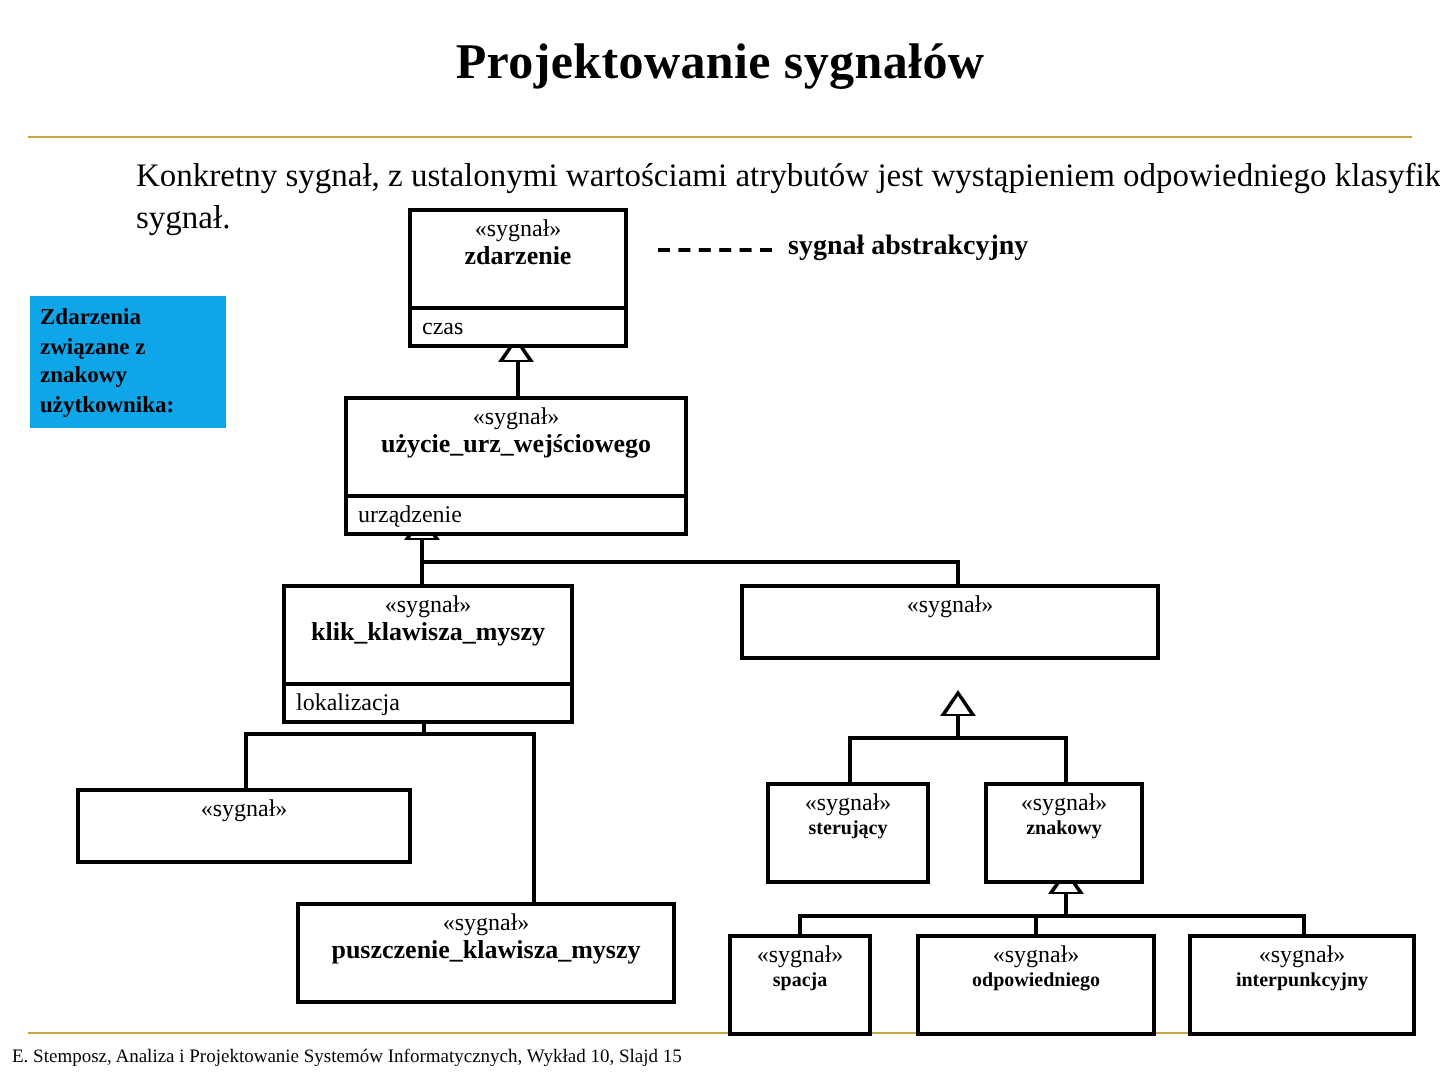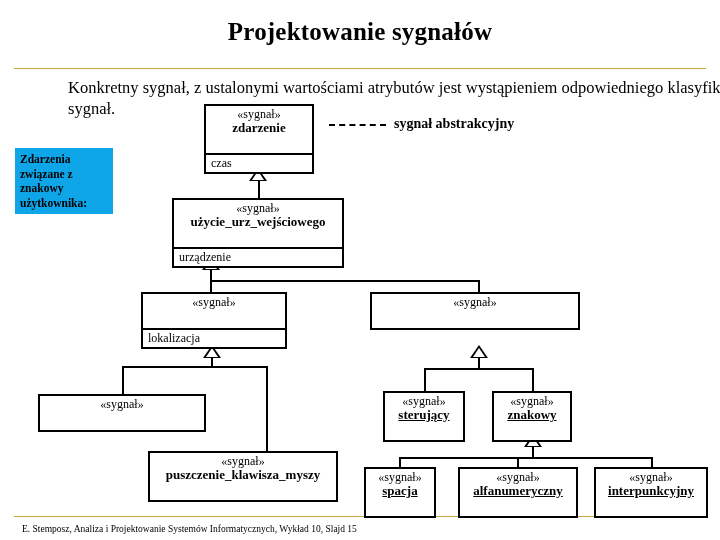--- a/index.html
+++ b/index.html
@@ -97,21 +97,21 @@
     display: block;
     white-space: nowrap;
   }
   .cls .attrs {
     border-top: 2px solid #000000;
     padding: 1px 4px 2px 5px;
     font-size: 12px;
     text-align: left;
     line-height: 14px;
   }
-  .cls.small .nm { font-size: 13px; text-decoration: underline; }
+  .cls.small .nm { font-size: 10px; }
 
   
   .ln {
     position: absolute;
     background: #000000;
     z-index: 2;
   }
   .vline { width: 2px; }
   .hline { height: 2px; }
 
@@ -147,21 +147,21 @@
   .note-label {
     position: absolute;
     font-size: 14px;
     color: #000000;
     white-space: nowrap;
   }
 
   
   .footer {
     position: absolute;
-    left: 22px;
+    left: 6px;
     top: 524px;
     font-size: 9.5px;
     color: #000000;
     white-space: nowrap;
   }
 </style>
 </head>
 <body>
 
 <div id="slide">
@@ -221,20 +221,21 @@
     <div class="head">
       <span class="stereo">«sygnał»</span>
       <span class="nm">użycie_urz_wejściowego</span>
     </div>
     <div class="attrs">urządzenie</div>
   </div>
 
   <div class="cls" style="left:141px; top:292px; width:146px;">
     <div class="head">
       <span class="stereo">«sygnał»</span>
+      <span class="nm">klik_klawisza_myszy</span>
     </div>
     <div class="attrs">lokalizacja</div>
   </div>
 
   <div class="cls" style="left:370px; top:292px; width:210px;">
     <div class="head">
       <span class="stereo">«sygnał»</span>
     </div>
   </div>
 
@@ -268,21 +269,21 @@
   <div class="cls small" style="left:364px; top:467px; width:72px;">
     <div class="head">
       <span class="stereo">«sygnał»</span>
       <span class="nm">spacja</span>
     </div>
   </div>
 
   <div class="cls small" style="left:458px; top:467px; width:120px;">
     <div class="head">
       <span class="stereo">«sygnał»</span>
-      <span class="nm">alfanumeryczny</span>
+      <span class="nm">odpowiedniego</span>
     </div>
   </div>
 
   <div class="cls small" style="left:594px; top:467px; width:114px;">
     <div class="head">
       <span class="stereo">«sygnał»</span>
       <span class="nm">interpunkcyjny</span>
     </div>
   </div>
 

